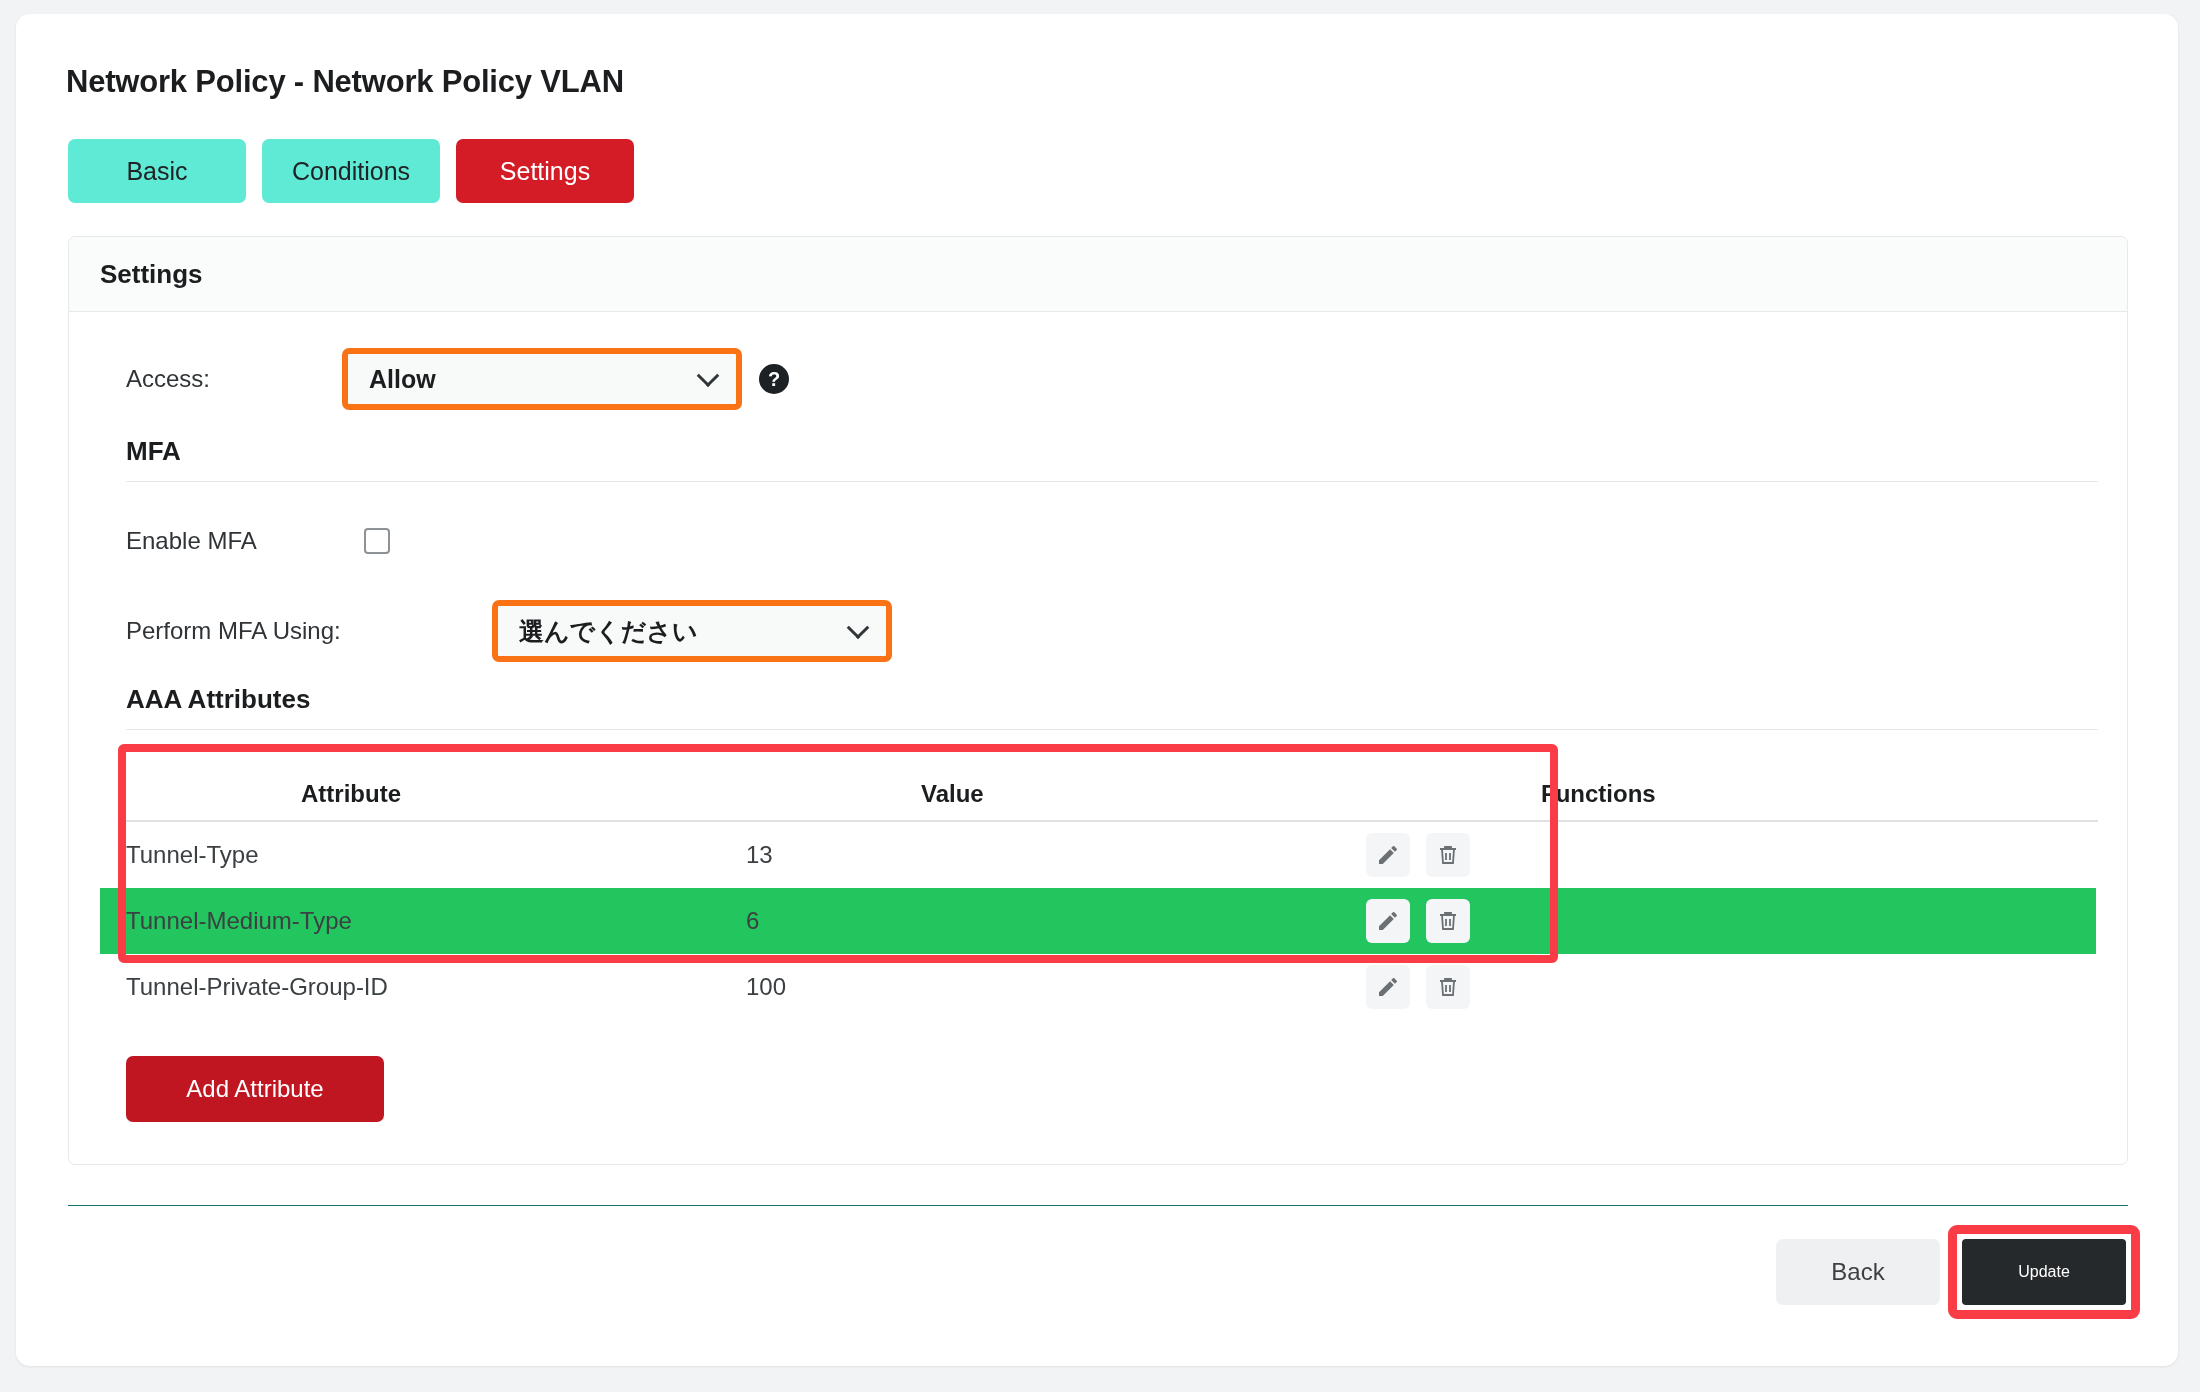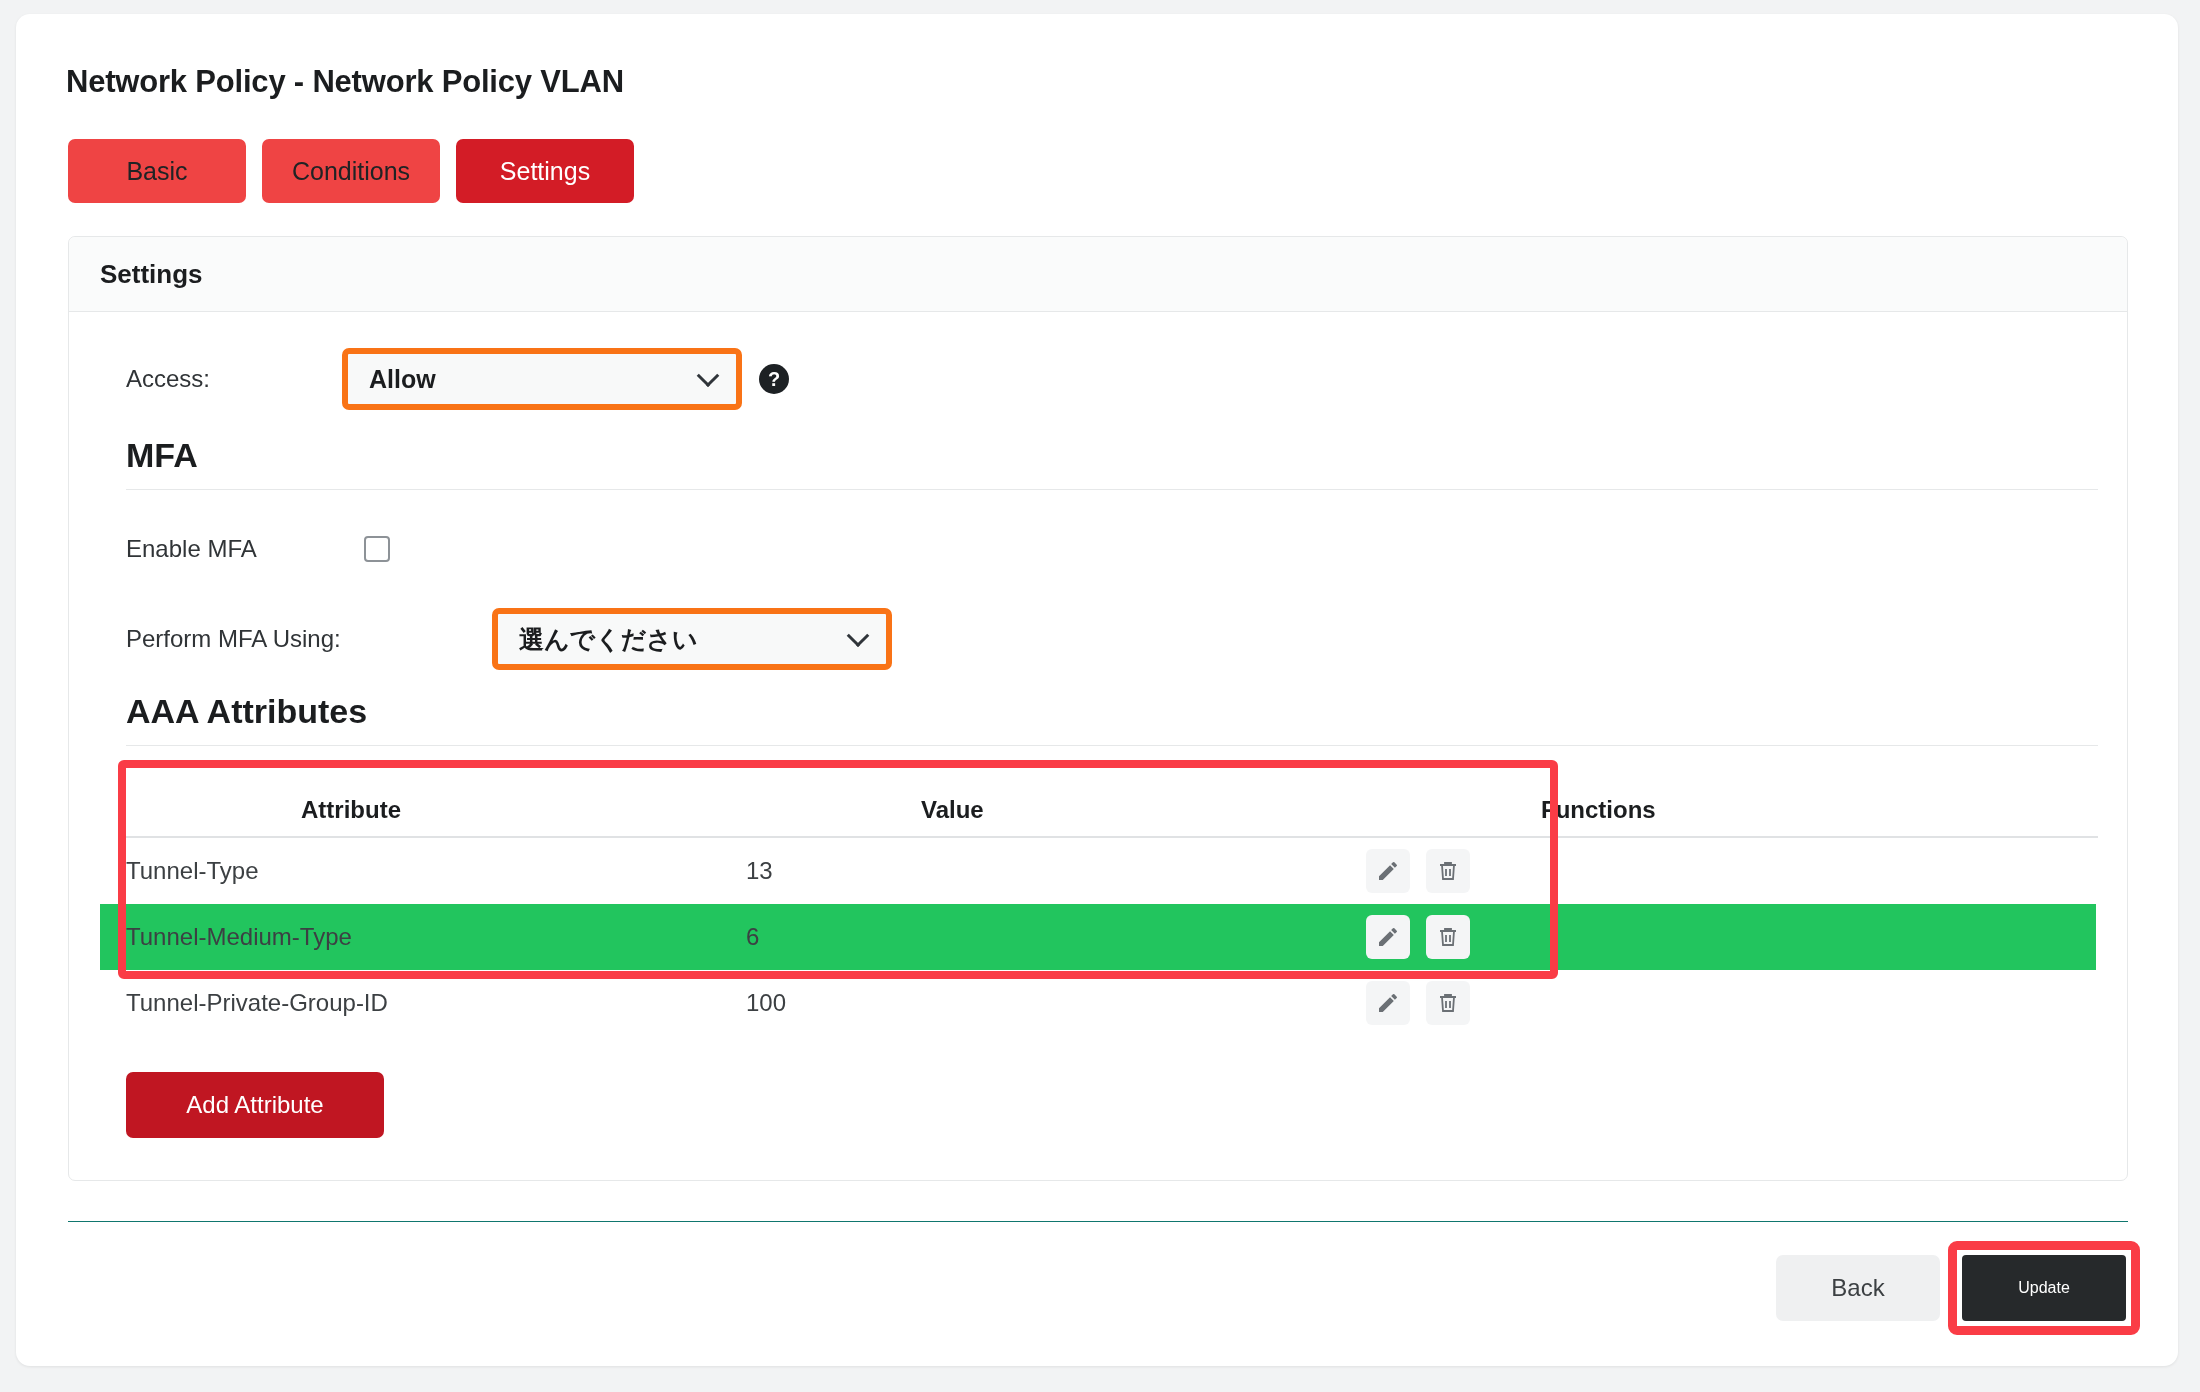--- a/index.html
+++ b/index.html
@@ -49,21 +49,21 @@
     margin-left: 2px;
   }
   .tab {
     min-width: 178px;
     height: 64px;
     display: flex;
     align-items: center;
     justify-content: center;
     font-size: 25px;
     color: #202325;
-    background: #ef4444;
+    background: #5eead4;
     border-radius: 7px;
     cursor: pointer;
     padding: 0 26px;
   }
   .tab + .tab { margin-left: 16px; }
   .tab.active {
     background: #d31c26;
     color: #ffffff;
   }
 
@@ -144,21 +144,21 @@
     display: flex;
     align-items: center;
     justify-content: center;
     margin-left: 17px;
     cursor: pointer;
     line-height: 1;
   }
 
   
   .section-heading {
-    font-size: 34px;
+    font-size: 26px;
     font-weight: bold;
     color: #1b1d1f;
     padding-left: 26px;
     margin-top: 26px;
   }
   .section-rule {
     height: 1px;
     background: #e6e8e9;
     margin: 14px 0 0 26px;
     width: 1972px;

